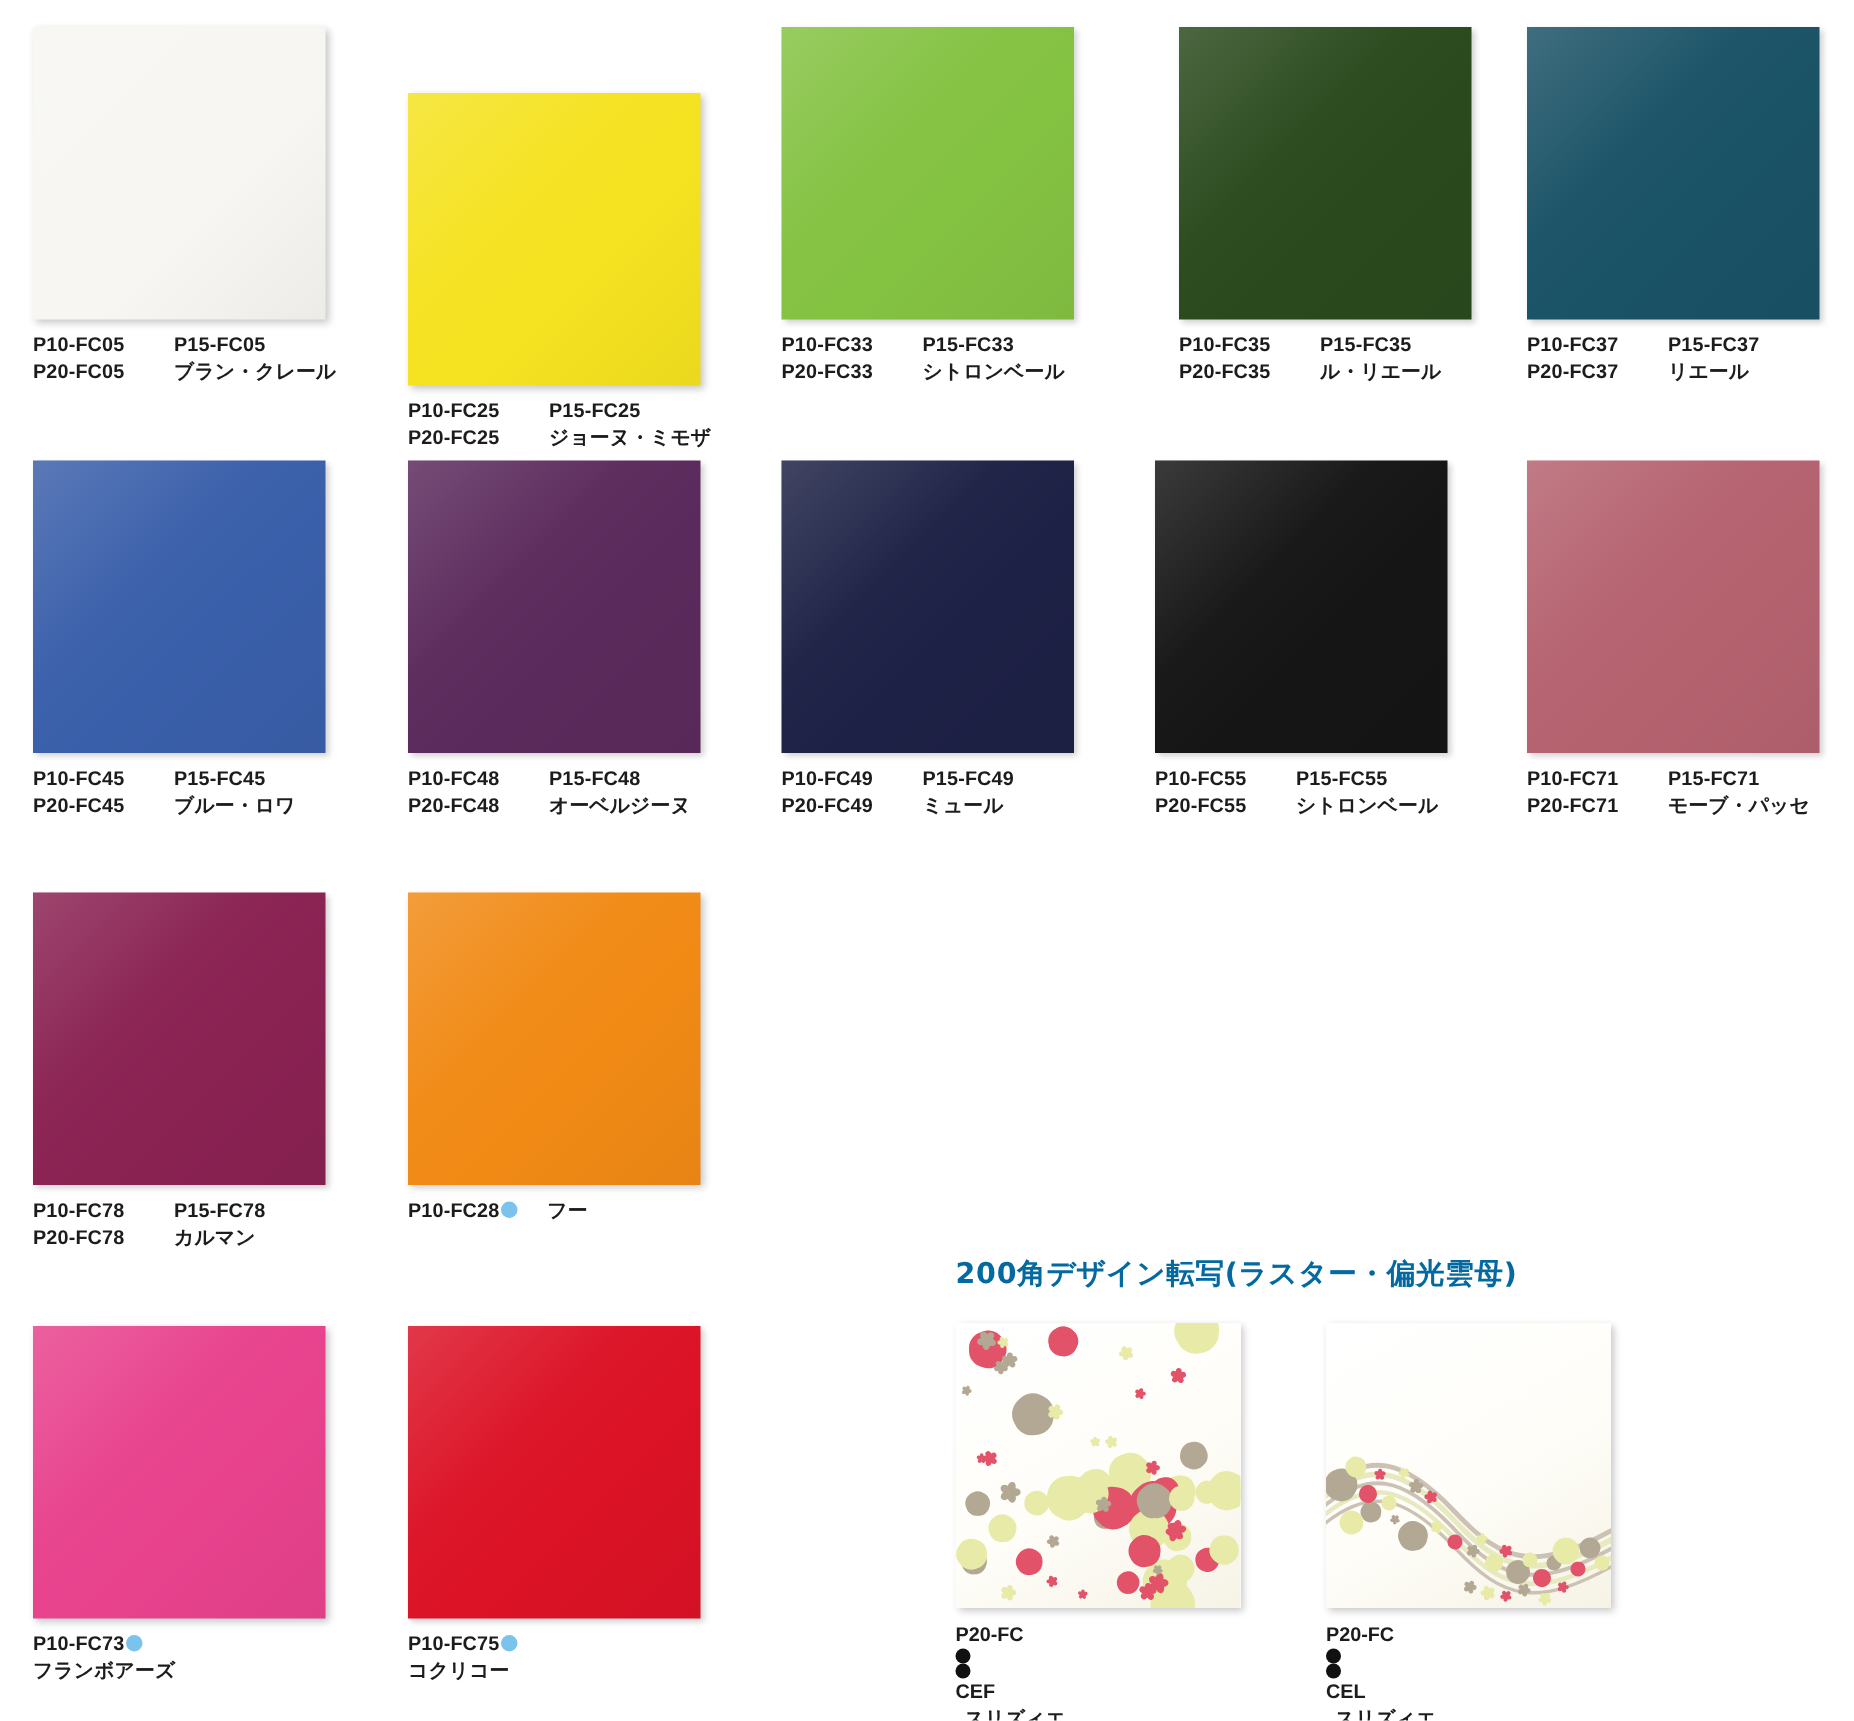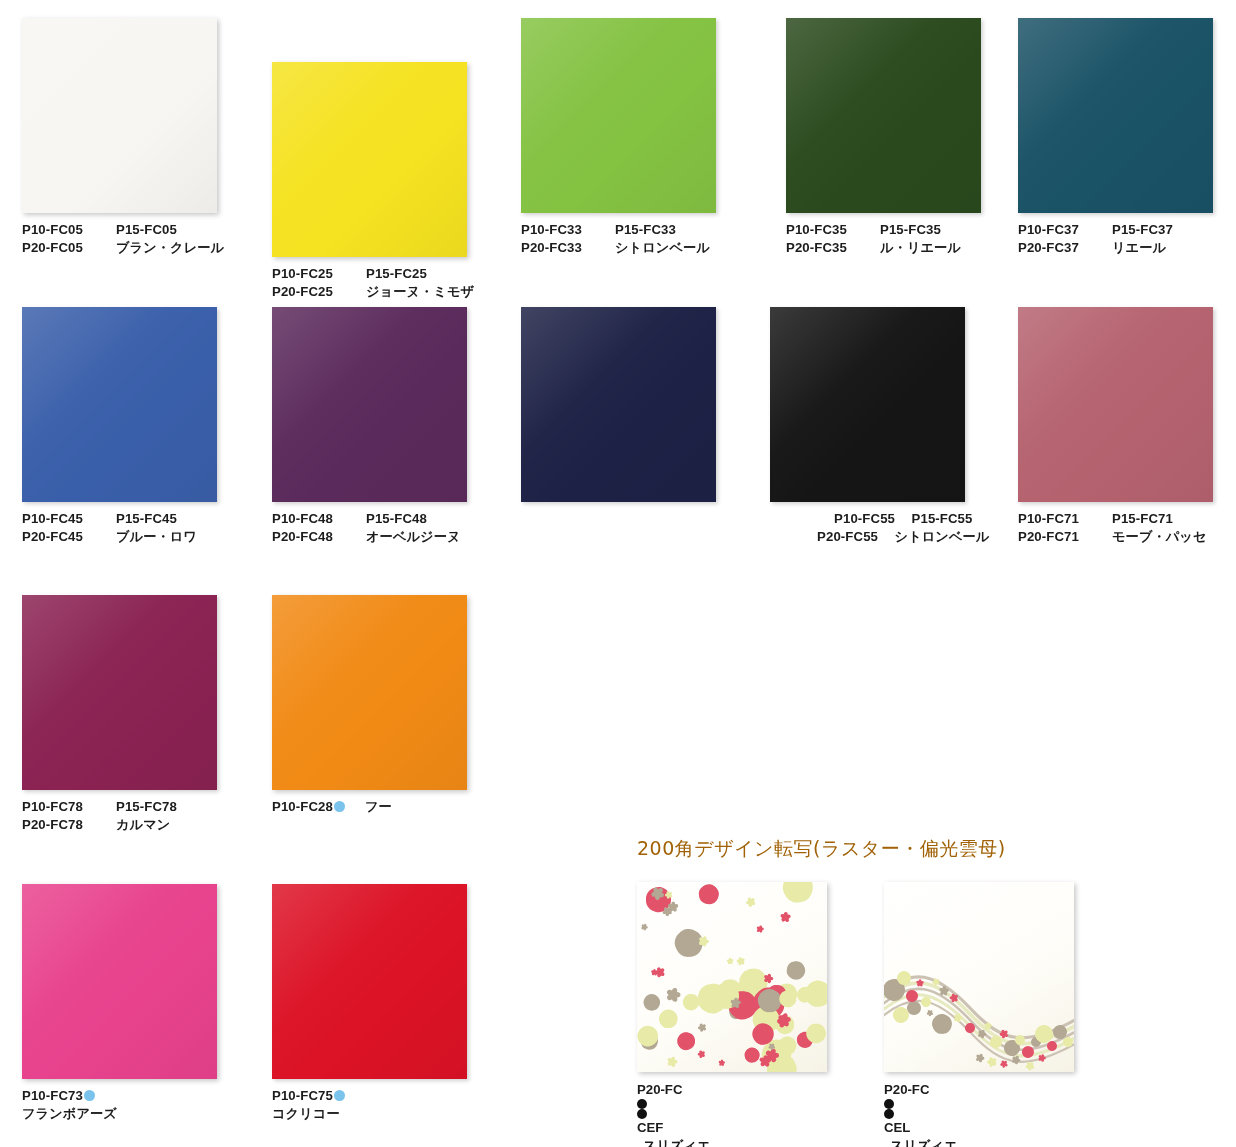--- a/index.html
+++ b/index.html
@@ -82,22 +82,22 @@
   }
   .caption.single .gap {
     display: inline-block;
     width: 20px;
   }
 
   
   .section-title {
     position: absolute;
     font-size: 19px;
-    font-weight: 400;
-    color: #a16207;
+    font-weight: 700;
+    color: #0369a1;
     letter-spacing: 0.5px;
     white-space: nowrap;
     font-family: "DejaVu Sans", "Liberation Sans", sans-serif;
   }
   .design {
     position: absolute;
     width: 250px;
   }
   .design .dtile {
     width: 190px;
@@ -175,22 +175,26 @@
       </div>
       <div class="swatch" style="left: 272px; top: 307px;">
         <div class="tile glossy" style="background: rgb(91, 42, 92);"></div>
         <div class="caption">
           <span class="row"><span class="code">P10-FC48</span><span class="alt">P15-FC48</span></span>
           <span class="row"><span class="code">P20-FC48</span><span class="alt">オーベルジーヌ</span></span>
         </div>
       </div>
       <div class="swatch" style="left: 521px; top: 307px;">
         <div class="tile glossy" style="background: rgb(29, 33, 69);"></div>
-      </div>
-      <div class="swatch" style="left: 770px; top: 307px; text-align: center;">
+        <div class="caption">
+          <span class="row"><span class="code">P10-FC49</span><span class="alt">P15-FC49</span></span>
+          <span class="row"><span class="code">P20-FC49</span><span class="alt">ミュール</span></span>
+        </div>
+      </div>
+      <div class="swatch" style="left: 770px; top: 307px;">
         <div class="tile glossy" style="background: rgb(21, 21, 21);"></div>
         <div class="caption">
           <span class="row"><span class="code">P10-FC55</span><span class="alt">P15-FC55</span></span>
           <span class="row"><span class="code">P20-FC55</span><span class="alt">シトロンベール</span></span>
         </div>
       </div>
       <div class="swatch" style="left: 1018px; top: 307px;">
         <div class="tile glossy" style="background: rgb(181, 98, 111);"></div>
         <div class="caption">
           <span class="row"><span class="code">P10-FC71</span><span class="alt">P15-FC71</span></span>

